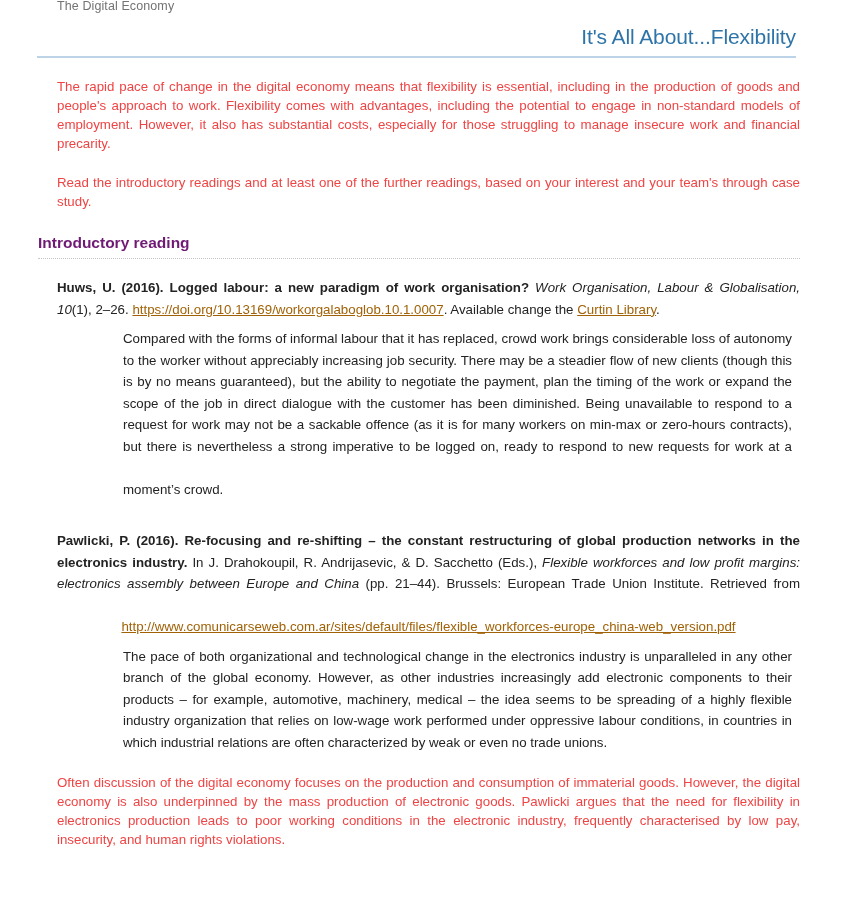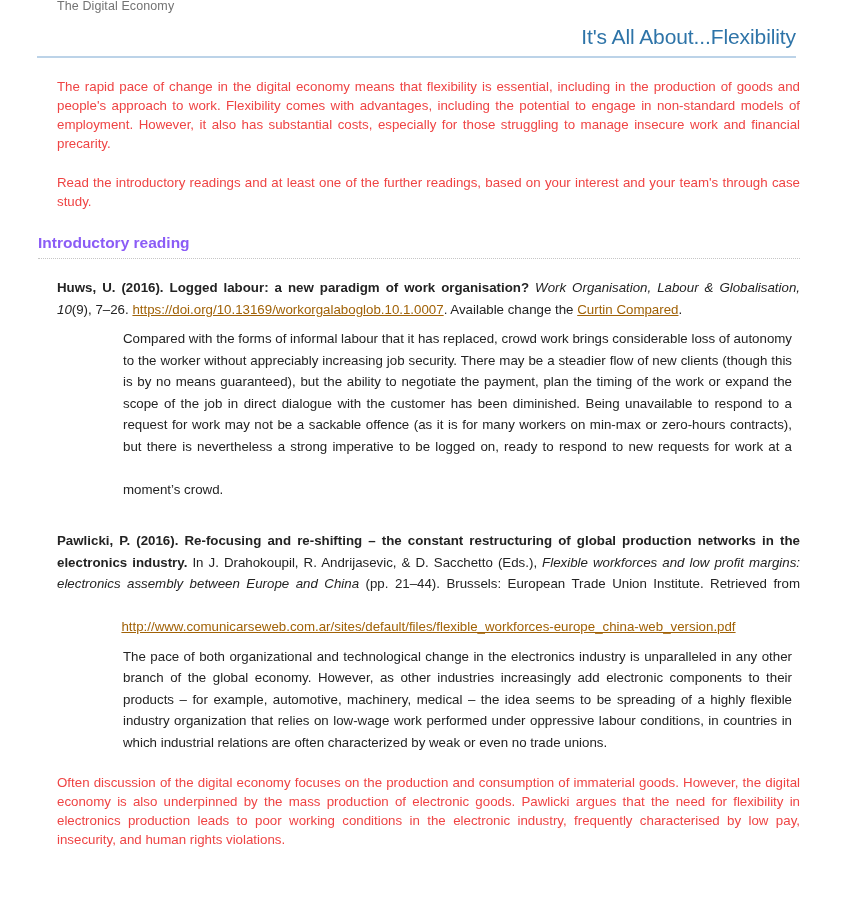--- a/index.html
+++ b/index.html
@@ -62,21 +62,21 @@
   .section-head-wrap {
     padding: 0 42px 0 38px;
     margin-top: 22px;
   }
   h2.section-head {
     margin: 0;
     padding: 0 0 5px 0;
     font-size: 15.5px;
     line-height: 20px;
     font-weight: bold;
-    color: #8b5cf6;
+    color: #701a75;
     border-bottom: 1px dotted #c6c6c6;
   }
   .citation {
     margin: 0;
     padding: 0;
     font-size: 13.3px;
     line-height: 21.5px;
     text-align: justify;
     color: #232323;
   }
@@ -132,21 +132,21 @@
     <p class="body-text intro-2">Read the introductory readings and at least one of the further readings, based on your interest and your team's through case study.</p>
   </div>
 
   <div class="section-head-wrap">
     <h2 class="section-head">Introductory reading</h2>
   </div>
 
   <div class="content">
 
     <p class="citation citation-1">
-      <b>Huws, U. (2016). Logged labour: a new paradigm of work organisation?</b><span> </span><i>Work Organisation, Labour &amp; Globalisation, 10</i><span>(9), 7–26. </span><a class="link" href="#">https://doi.org/10.13169/workorgalaboglob.10.1.0007</a><span>. Available change the </span><a class="link" href="#">Curtin Compared</a><span>.</span>
+      <b>Huws, U. (2016). Logged labour: a new paradigm of work organisation?</b><span> </span><i>Work Organisation, Labour &amp; Globalisation, 10</i><span>(1), 2–26. </span><a class="link" href="#">https://doi.org/10.13169/workorgalaboglob.10.1.0007</a><span>. Available change the </span><a class="link" href="#">Curtin Library</a><span>.</span>
     </p>
 
     <blockquote class="quote quote-1">
       <span class="justify-stretch" style="display:block;">Compared with the forms of informal labour that it has replaced, crowd work brings considerable loss of autonomy to the worker without appreciably increasing job security. There may be a steadier flow of new clients (though this is by no means guaranteed), but the ability to negotiate the payment, plan the timing of the work or expand the scope of the job in direct dialogue with the customer has been diminished. Being unavailable to respond to a request for work may not be a sackable offence (as it is for many workers on min-max or zero-hours contracts), but there is nevertheless a strong imperative to be logged on, ready to respond to new requests for work at a</span>
       <span class="last-line" style="display:block;">moment’s crowd.</span>
     </blockquote>
 
 
     <p class="citation citation-2">
       <b>Pawlicki, P. (2016). Re-focusing and re-shifting – the constant restructuring of global production networks in the electronics industry.</b><span> In J. Drahokoupil, R. Andrijasevic, &amp; D. Sacchetto (Eds.), </span><i>Flexible workforces and low profit margins: electronics assembly between Europe and China</i><span class="justify-stretch"> (pp. 21–44). Brussels: European Trade Union Institute. Retrieved from </span><a class="link url-line" href="#">http://www.comunicarseweb.com.ar/sites/default/files/flexible_workforces-europe_china-web_version.pdf</a>

